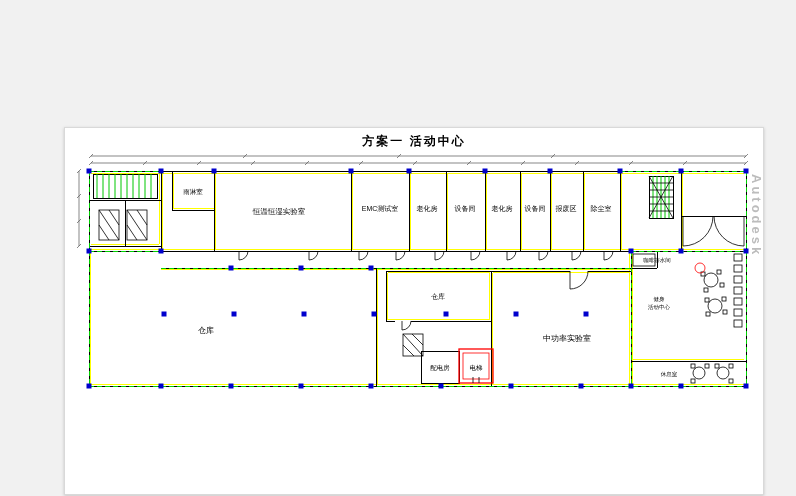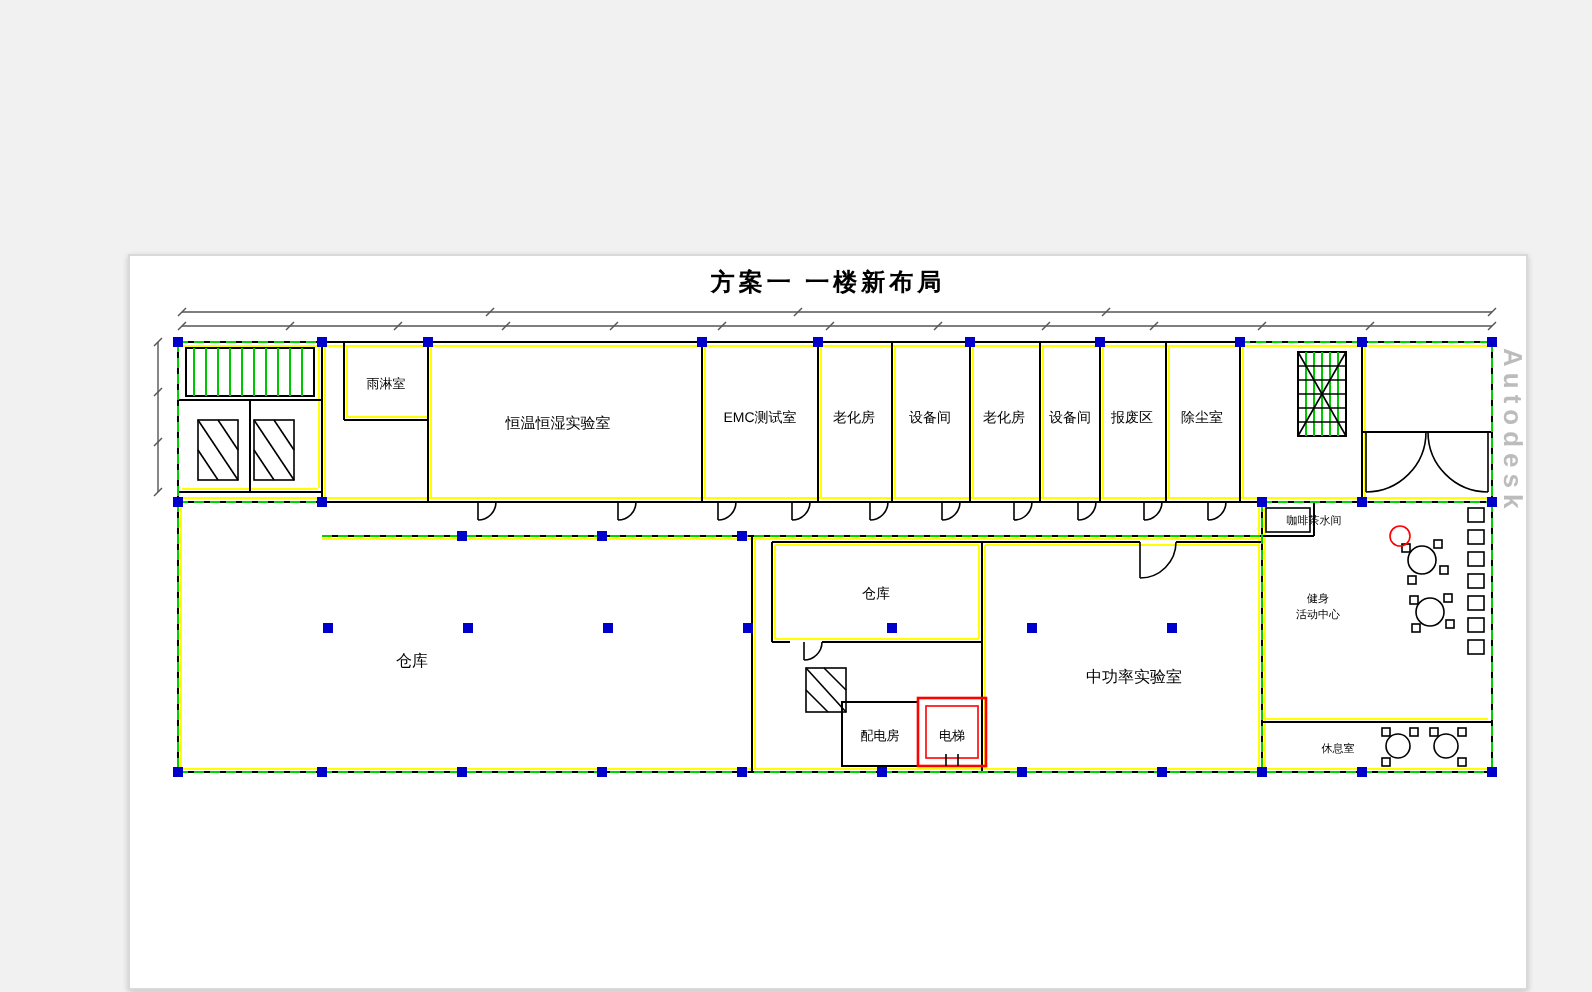--- a/index.html
+++ b/index.html
@@ -34,21 +34,21 @@
   .fixtures{stroke:#000;stroke-width:0.8;fill:none;}
   .furniture{stroke:#000;stroke-width:0.8;fill:none;}
   .red-stroke{stroke:#ff0000;fill:none;}
   .lbl{fill:#000;font-family:"Liberation Sans","DejaVu Sans",sans-serif;}
 </style>
 </head>
 <body>
 
 <div class="sheet">
 
-  <div class="plan-title">方案一  一楼新布局</div>
+  <div class="plan-title">方案一  活动中心</div>
   <div class="watermark">Autodesk</div>
 
   <svg width="698" height="366" viewBox="0 0 698 366">
 
     <g class="dims">
       <line x1="26" y1="28" x2="681" y2="28"></line>
       <line x1="26" y1="35" x2="681" y2="35"></line>
       <line x1="24" y1="37" x2="28" y2="33"></line>
         <line x1="78" y1="37" x2="82" y2="33"></line>
       <line x1="132" y1="37" x2="136" y2="33"></line>

